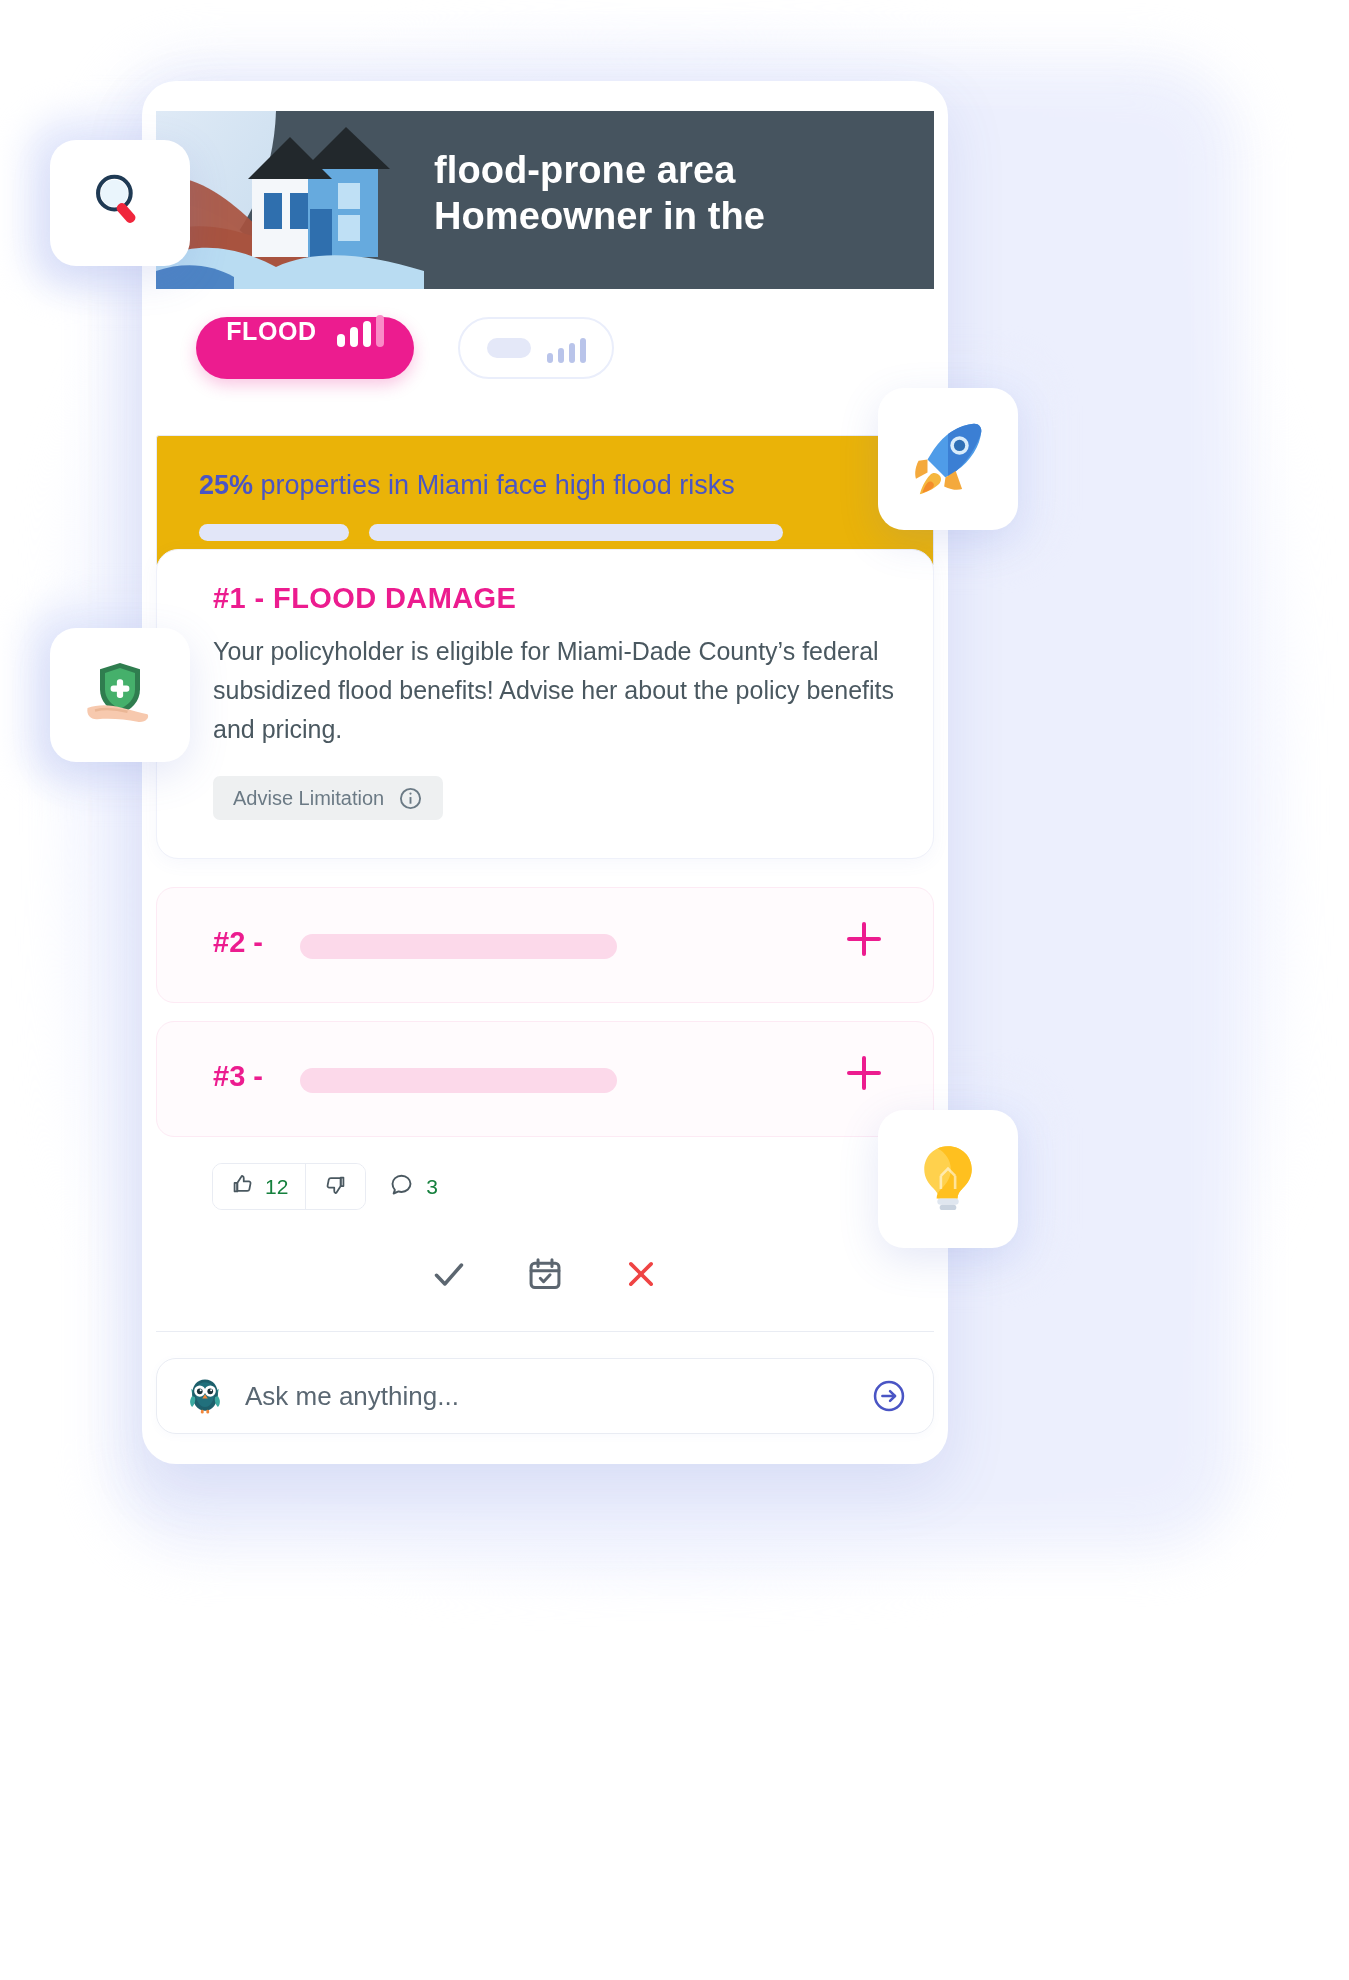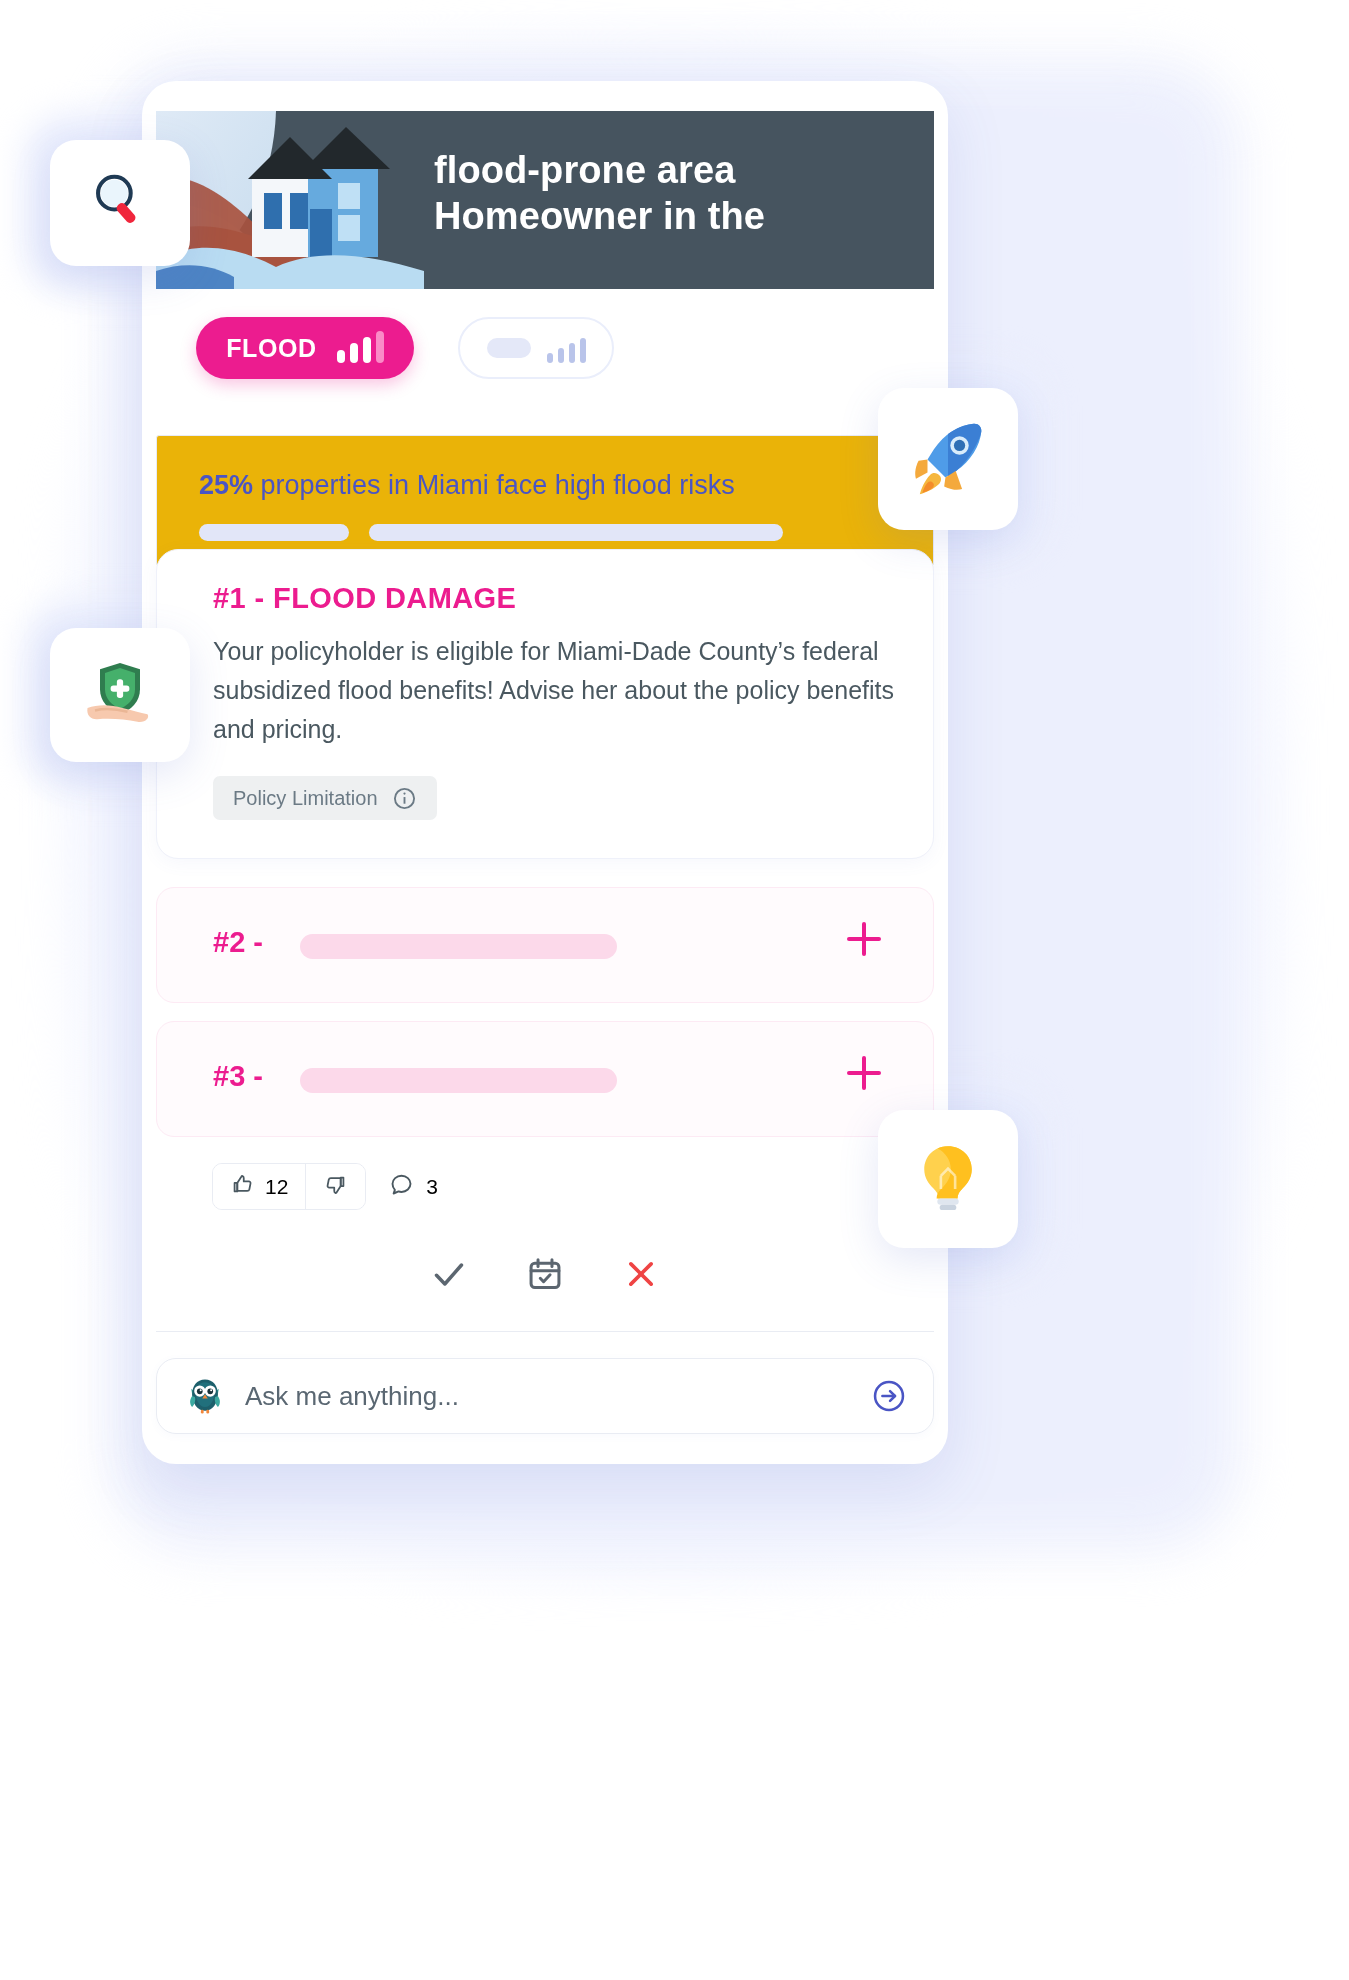--- a/index.html
+++ b/index.html
@@ -54,21 +54,21 @@
     letter-spacing:.1px;
   }
   
   .ill{position:absolute;left:0;top:0;width:268px;height:178px;overflow:hidden;}
 
   
   .pill-row{position:absolute;left:54px;top:236px;display:flex;align-items:center;gap:44px;}
   .pill-flood{
     height:62px;min-width:218px;border-radius:33px;
     background:#ec1c8f;
-    display:flex;align-items:center;justify-content:center;gap:20px;
+    display:flex;align-items:flex-start;justify-content:center;gap:20px;
     padding:0 30px;box-sizing:border-box;
     box-shadow:0 6px 16px rgba(236,28,143,.25);
     cursor:pointer;
   }
   .pill-flood .lbl{color:#fff;font-size:25px;font-weight:700;letter-spacing:.6px;}
   .bars{display:flex;align-items:flex-end;gap:5px;height:30px;}
   .bars i{display:block;width:8px;border-radius:5px;background:#fff;}
   .bars i:nth-child(1){height:13px;}
   .bars i:nth-child(2){height:20px;}
   .bars i:nth-child(3){height:26px;}
@@ -158,21 +158,21 @@
   .reactions{position:absolute;left:70px;top:1082px;display:flex;align-items:center;gap:20px;}
   .react-group{
     display:flex;align-items:stretch;
     border:1px solid #e9ecf3;border-radius:10px;overflow:hidden;background:#fff;
   }
   .react-btn{
     display:flex;align-items:center;gap:10px;
     padding:8px 17px;cursor:pointer;background:#fff;
   }
   .react-btn + .react-btn{border-left:1px solid #e9ecf3;}
-  .react-count{font-size:21px;color:#000000;}
+  .react-count{font-size:21px;color:#15803d;}
   .comment-btn{display:flex;align-items:center;gap:11px;cursor:pointer;padding:4px 2px;}
 
   
   .actions{
     position:absolute;left:0;top:1172px;width:806px;
     display:flex;align-items:center;justify-content:center;gap:50px;
   }
   .act{cursor:pointer;display:flex;align-items:center;justify-content:center;width:46px;height:46px;}
 
   .divider{position:absolute;left:14px;top:1250px;width:778px;height:1px;background:#e9ecf3;}
@@ -289,21 +289,21 @@
     <div class="risk-bars">
       <span class="rb1"></span>
       <span class="rb2"></span>
     </div>
   </div>
 
   <div class="card1">
     <div class="card1-title">#1 - FLOOD DAMAGE</div>
     <div class="card1-body">Your policyholder is eligible for Miami-Dade County’s federal subsidized flood benefits! Advise her about the policy benefits and pricing.</div>
     <div class="chip">
-      <span class="chip-label">Policy Limitation</span>
+      <span class="chip-label">Advise Limitation</span>
       <span class="info-ic">
         <svg viewBox="0 0 24 24" width="25" height="25" fill="none" stroke="#6b7a85" stroke-width="1.8">
           <circle cx="12" cy="12" r="9.2"></circle>
           <line x1="12" y1="10.6" x2="12" y2="17"></line>
           <circle cx="12" cy="7.3" r="1.05" fill="#6b7a85" stroke="none"></circle>
         </svg>
       </span>
     </div>
   </div>
 

